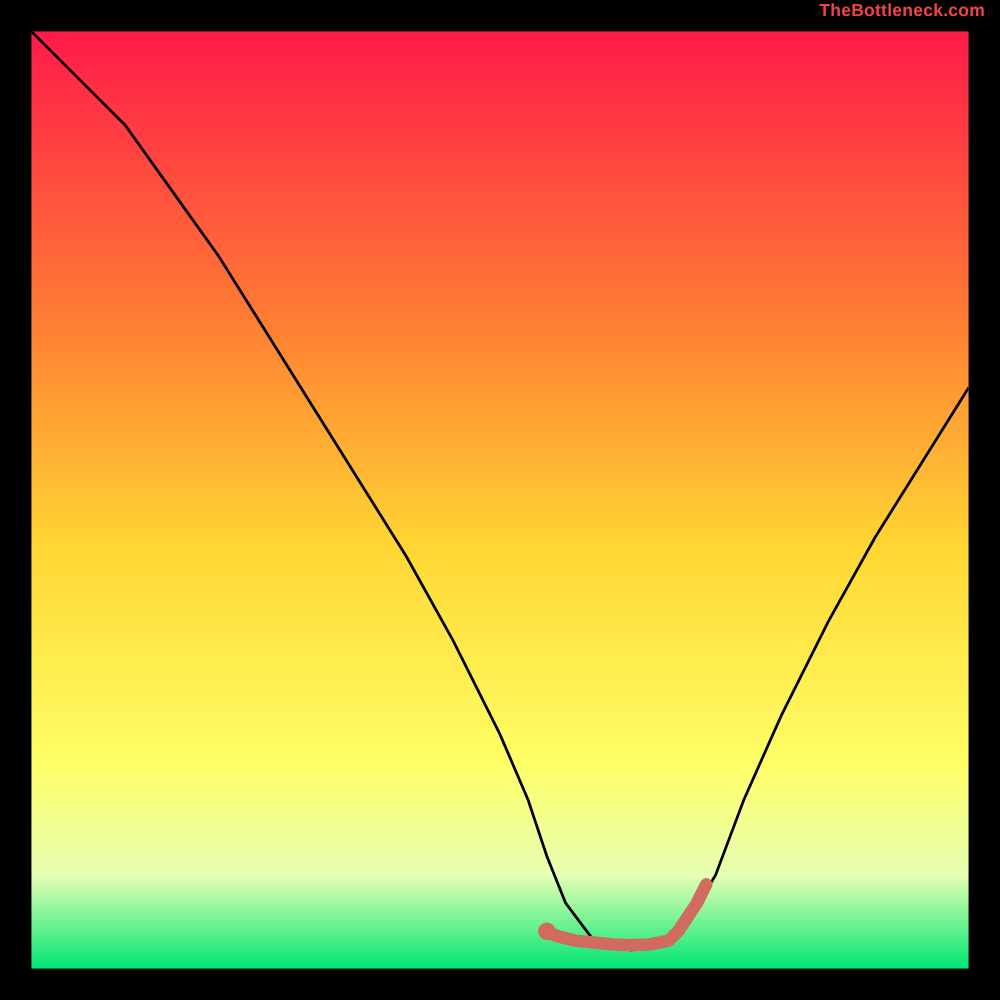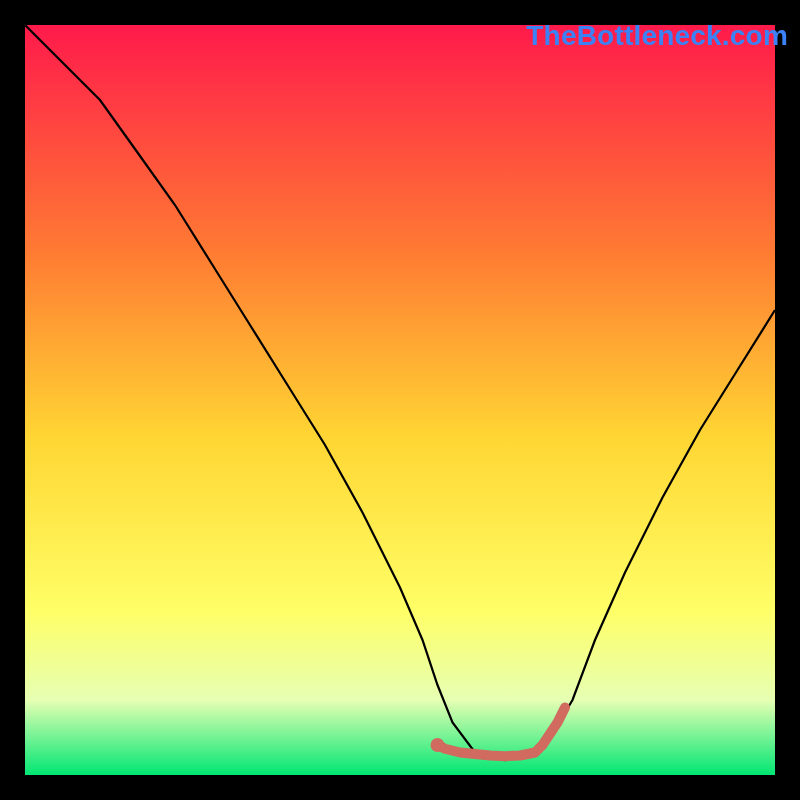--- a/index.html
+++ b/index.html
@@ -5,26 +5,26 @@
   * { margin: 0; padding: 0; box-sizing: border-box; }
   html, body { width: 800px; height: 800px; overflow: hidden; background: #000; }
   .frame {
     position: relative;
     width: 800px;
     height: 800px;
     background: #000;
   }
   .watermark {
     position: absolute;
-    top: 20px;
+    top: 0;
     right: 12px;
     font-family: Arial, Helvetica, sans-serif;
-    font-size: 28px;
+    font-size: 14px;
     font-weight: 600;
-    color: #3b82f6;
+    color: #ef4444;
     letter-spacing: 0.2px;
     z-index: 10;
   }
   .plot {
     position: absolute;
     left: 25px;
     top: 25px;
     width: 750px;
     height: 750px;
   }

